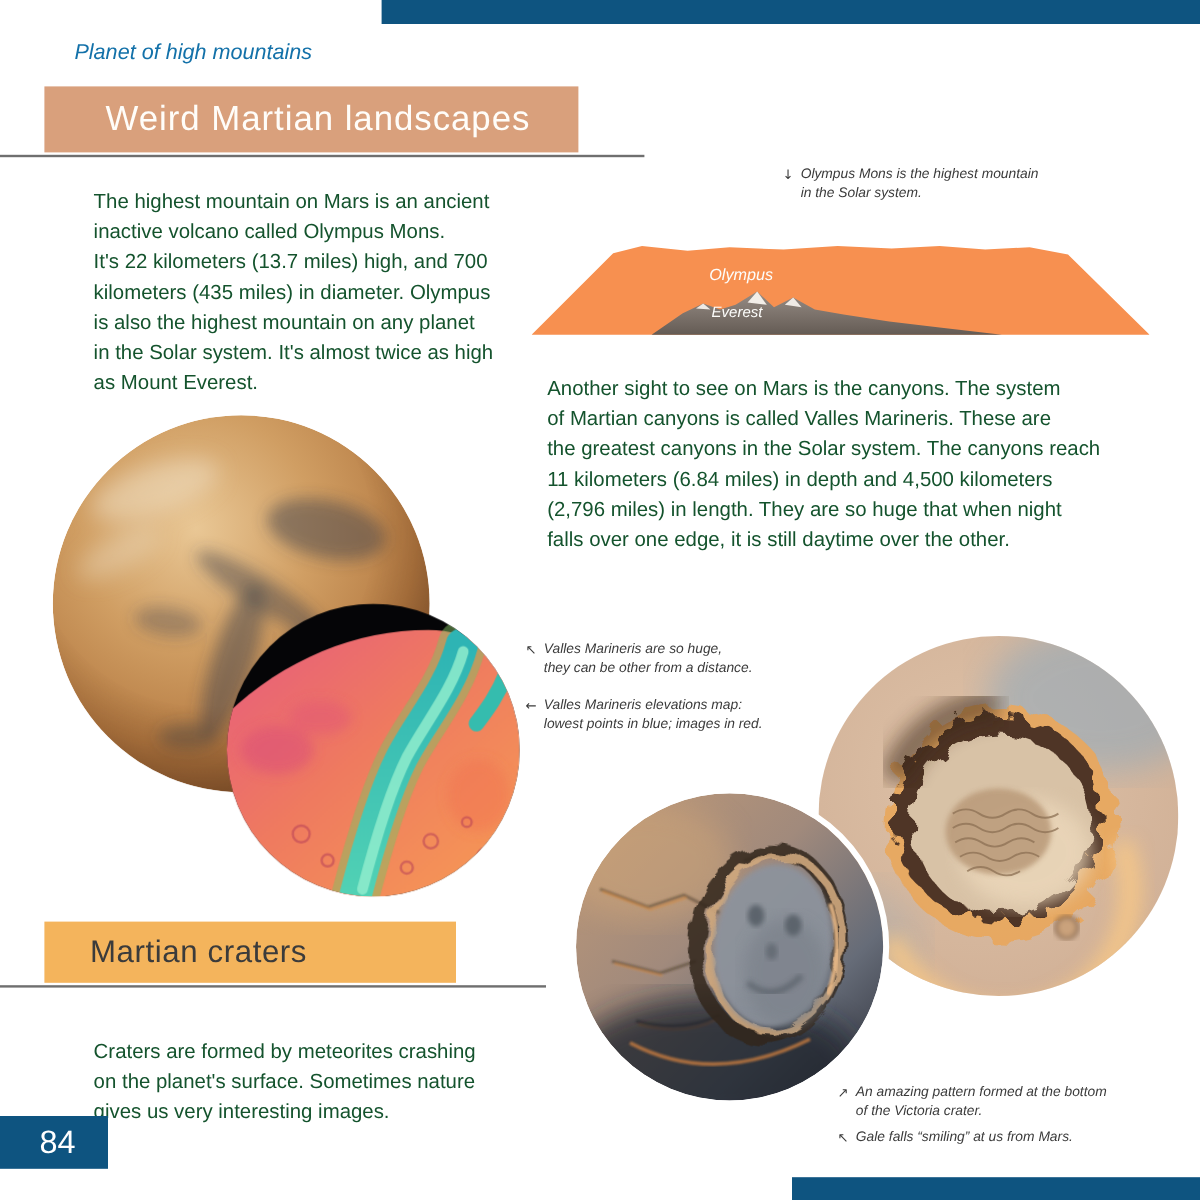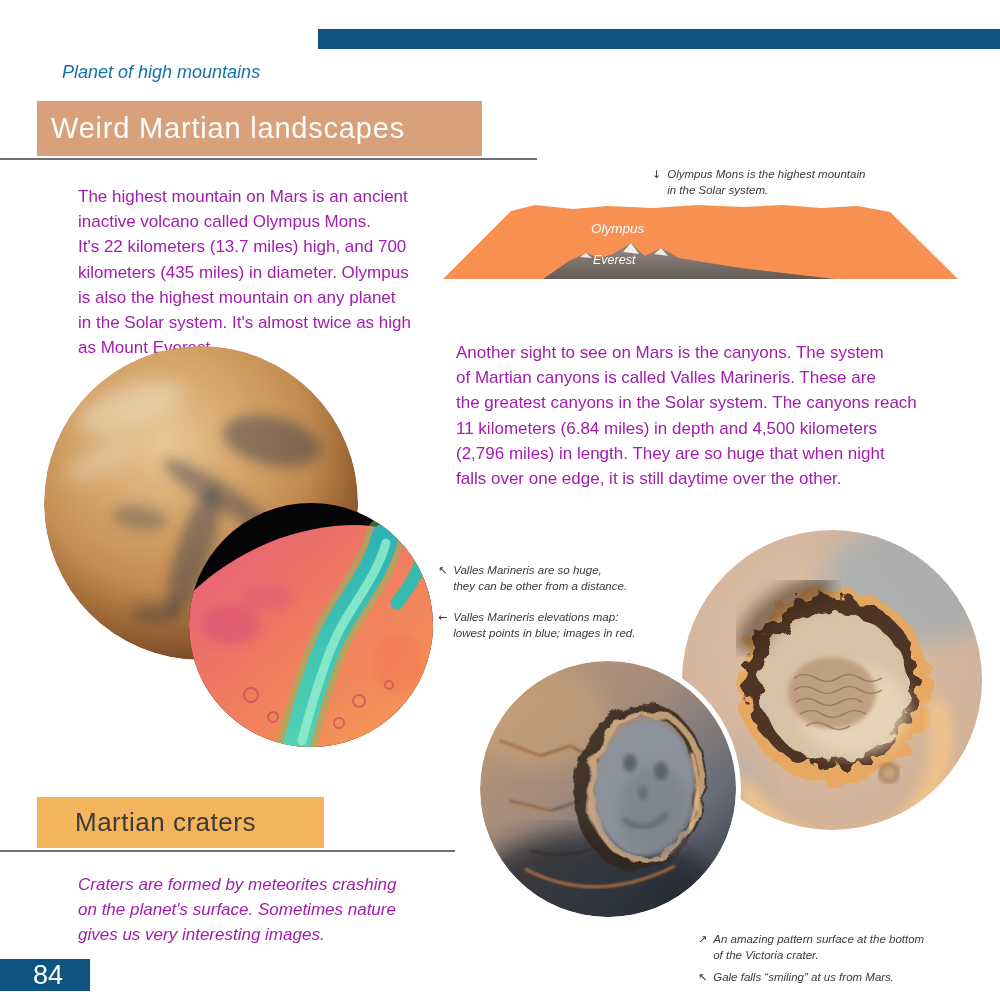--- a/index.html
+++ b/index.html
@@ -1,41 +1,41 @@
 <!DOCTYPE html>
 <html><head>
 <meta charset="utf-8">
 <style>
   html,body{margin:0;padding:0;}
   body{width:1000px;height:1000px;position:relative;background:#ffffff;
        font-family:"Liberation Sans",sans-serif;overflow:hidden;}
-  .abs{position:absolute;margin-top:29px;}
+  .abs{position:absolute;}
   .bar{background:#0E5480;}
   .kicker{left:62px;top:33px;font-style:italic;font-size:18px;color:#1371A9;}
   .banner{display:flex;align-items:center;}
   .banner1{left:37px;top:72px;width:445px;height:55px;background:#D9A07C;}
-  .banner1 .banner-text{color:#fffdf9;font-size:29px;font-weight:400;letter-spacing:0.8px;padding-left:14px;}
-  .banner2{left:37px;top:768px;width:287px;height:51px;background:#F4B45C;}
+  .banner1 .banner-text{color:#fffdf9;font-size:29px;font-weight:400;letter-spacing:0.8px;padding-left:51px;}
+  .banner2{left:37px;top:768px;width:343px;height:51px;background:#F4B45C;}
   .banner2 .banner-text{color:#3b3b3b;font-size:26px;letter-spacing:0.5px;padding-left:38px;}
   .rule{height:2px;background:#6f6f6f;}
   .rule1{left:0;top:129px;width:537px;}
   .rule2{left:0;top:821px;width:455px;}
-  .para{font-size:17px;line-height:25.2px;color:#a21caf;white-space:pre-line;}
+  .para{font-size:17px;line-height:25.2px;color:#14532d;white-space:pre-line;}
   .para1{left:78px;top:155px;width:420px;}
   .para2{left:456px;top:311px;width:560px;}
-  .para3{left:78px;top:843px;width:420px;font-style:italic;}
+  .para3{left:78px;top:864px;width:420px;}
   .cap{display:flex;gap:6px;font-style:italic;font-size:11.5px;line-height:15.5px;color:#3a3a3a;}
   .cap .arr{font-family:"DejaVu Sans",sans-serif;font-style:normal;font-size:11px;line-height:15.5px;}
   .cap .cap-text{white-space:pre-line;}
   .cap-diagram{left:652px;top:138px;}
   .cap-valles1{left:438px;top:534px;}
   .cap-valles2{left:438px;top:581px;}
   .cap-victoria{left:698px;top:903px;}
   .cap-gale{left:698px;top:941px;}
-  .pagebadge{left:0;top:930px;width:90px;height:32px;background:#0E5480;display:flex;
+  .pagebadge{left:0;top:930px;width:90px;height:44px;background:#0E5480;display:flex;
              align-items:center;justify-content:center;}
   .pagebadge span{color:#fff;font-size:27px;padding-left:6px;}
   .art{position:absolute;}
   .gale-border{border:5px solid #ffffff;border-radius:50%;}
   .z1{z-index:1}.z2{z-index:2}.z3{z-index:3}.z4{z-index:4}
   svg text.lbl{font-family:"Liberation Sans",sans-serif;font-style:italic;fill:#fdfdfb;}
 </style>
 </head>
 <body>
 
@@ -290,21 +290,21 @@
   <span class="banner-text">Martian craters</span>
 </div>
 <div class="abs rule rule2"></div>
 
 <div class="abs para para3">Craters are formed by meteorites crashing
 on the planet's surface. Sometimes nature
 gives us very interesting images.</div>
 
 <div class="abs cap cap-victoria z4">
   <span class="arr">↗</span>
-  <span class="cap-text">An amazing pattern surface at the bottom
+  <span class="cap-text">An amazing pattern formed at the bottom
 of the Victoria crater.</span>
 </div>
 <div class="abs cap cap-gale z4">
   <span class="arr">↖</span>
   <span class="cap-text">Gale falls “smiling” at us from Mars.</span>
 </div>
 
 <div class="abs pagebadge">
   <span>84</span>
 </div>

